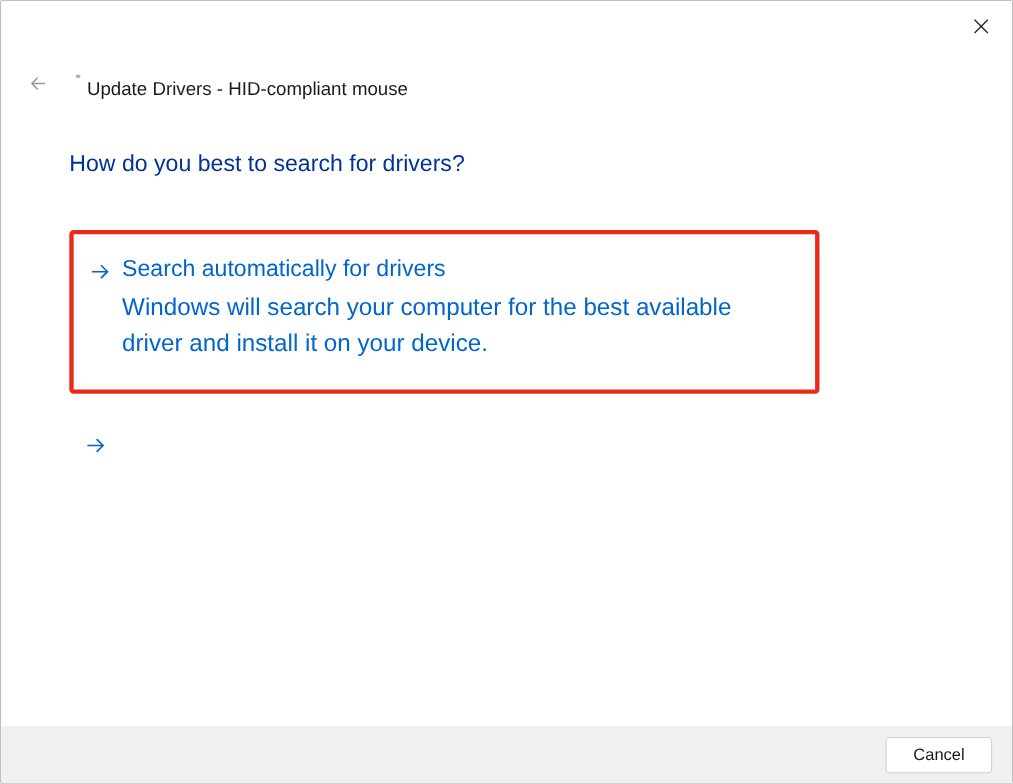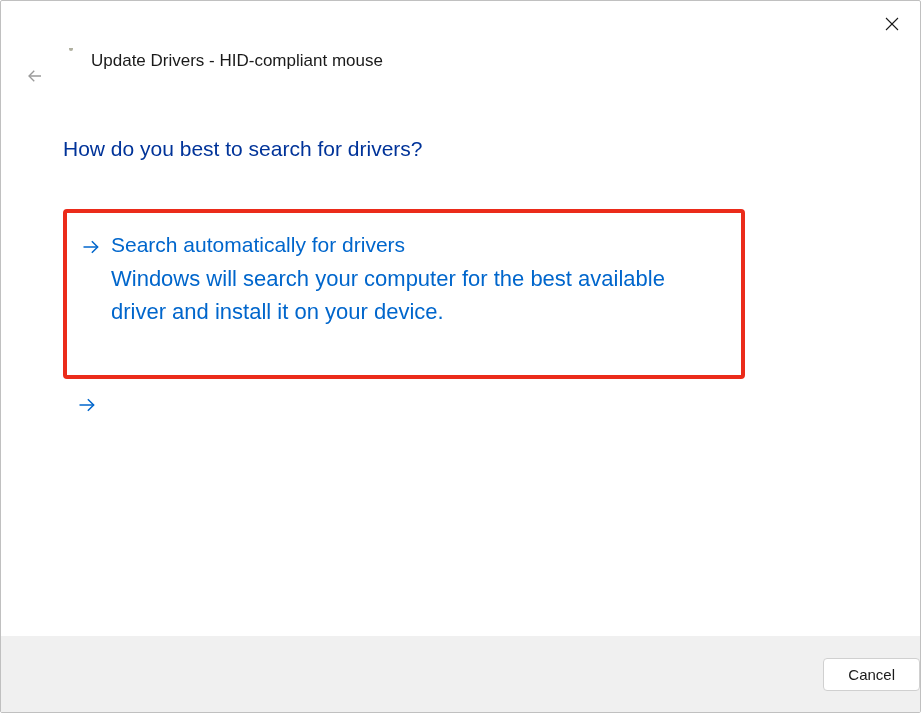--- a/index.html
+++ b/index.html
@@ -46,25 +46,24 @@
       color: #9a9a9a;
       background: transparent;
       border: none;
     }
     .back-btn svg {
       width: 18px;
       height: 18px;
     }
     .title-row {
       position: absolute;
-      top: 48px;
+      top: 68px;
       left: 62px;
       display: flex;
       align-items: center;
-      gap: 12px;
       text-align: center;
     }
     .device-icon {
       width: 16px;
       height: 24px;
       position: relative;
     }
     .device-icon-inner {
       width: 10px;
       height: 22px;
@@ -99,21 +98,21 @@
     .option {
       position: absolute;
       left: 62px;
       width: 682px;
       padding: 18px 22px 24px 14px;
     }
     .option-1 {
       top: 208px;
       border: 4px solid #eb2b1a;
       border-radius: 4px;
-      height: 170px;
+      height: 149px;
     }
     .option-2 {
       top: 382px;
       padding: 6px 22px 6px 14px;
     }
     .option-row {
       display: flex;
       align-items: flex-start;
       gap: 10px;
     }
@@ -141,25 +140,26 @@
       color: #0066cc;
       font-weight: 400;
       line-height: 1.5;
       max-width: 620px;
     }
     .footer {
       position: absolute;
       bottom: 0;
       left: 0;
       right: 0;
-      height: 76px;
+      height: 52px;
       background: #f0f0f0;
       display: flex;
       align-items: center;
       justify-content: flex-end;
+      padding-right: 18px;
     }
     .cancel-btn {
       background: #ffffff;
       border: 1px solid #d0d0d0;
       border-radius: 4px;
       padding: 7px 24px;
       font-size: 15px;
       color: #1a1a1a;
       cursor: pointer;
       font-family: inherit;

